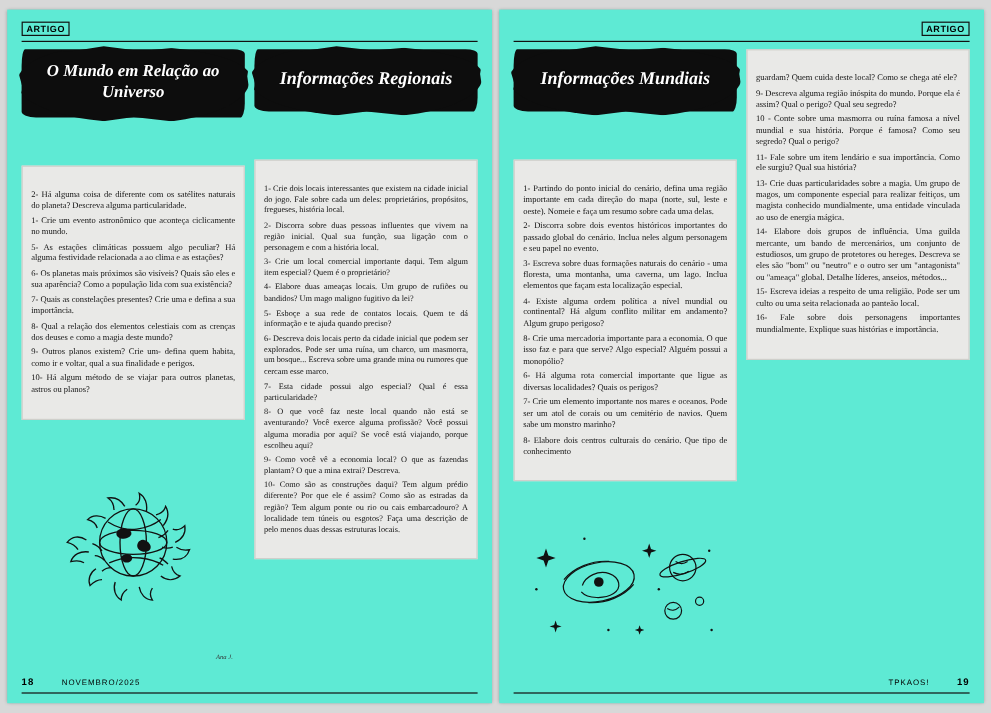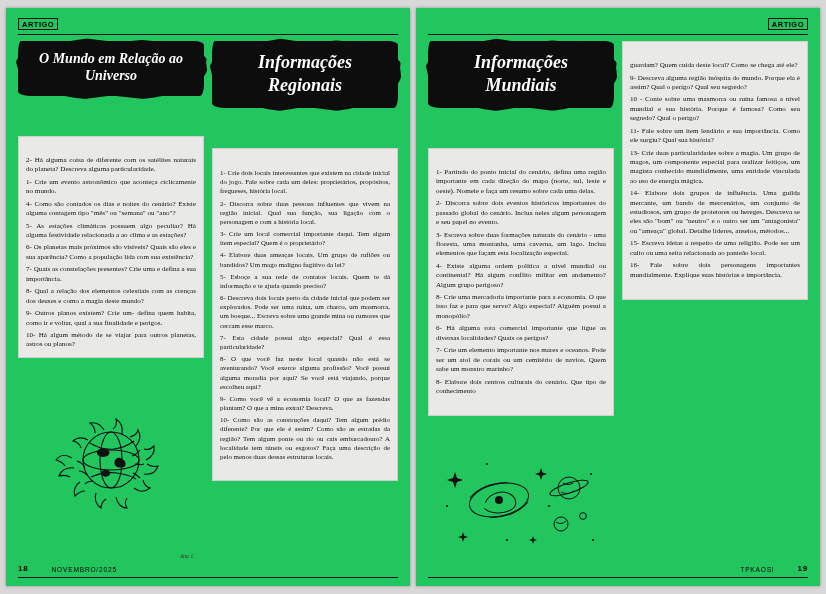--- a/index.html
+++ b/index.html
@@ -12,21 +12,21 @@
   }
   .spread {
     position: relative;
     width: 826px; height: 594px;
     display: flex;
     gap: 6px;
     padding: 8px 6px;
   }
   .page {
     position: relative;
-    background: #22c55e;
+    background: #5eead4;
     flex: 1 1 0;
     box-shadow: 0 0 3px rgba(0,0,0,0.35);
     padding: 10px 12px 8px 12px;
     display: flex;
     flex-direction: column;
   }
   .page-head {
     display: flex;
     align-items: center;
     gap: 6px;
@@ -81,21 +81,21 @@
   .banner-text {
     position: relative;
     z-index: 1;
     font-family: "Liberation Serif", serif;
     font-style: italic;
     font-weight: bold;
     font-size: 14px;
     line-height: 1.25;
     text-shadow: 0 0 1px #000;
   }
-  .banner.small .banner-text { font-size: 18px; }
+  .banner.small .banner-text { font-size: 15px; }
   .body-box {
     background: #e9e9e7;
     border: 0.6px solid #cfcfcb;
     padding: 19px 7px;
     font-size: 7.1px;
     line-height: 1.32;
     text-align: justify;
     color: #121212;
     font-family: "Liberation Serif", serif;
     overflow: hidden;
@@ -156,21 +156,20 @@
 
     <div class="cols">
 
       <div class="col">
         <div class="banner">
           <div class="banner-text">O Mundo em Relação ao Universo</div>
         </div>
         <div class="body-box">
           <p>2- Há alguma coisa de diferente com os satélites naturais do planeta? Descreva alguma particularidade.</p>
           <p>1- Crie um evento astronômico que aconteça ciclicamente no mundo.</p>
-          <p>4- Como são contados os dias e noites do cenário? Existe alguma contagem tipo "mês" ou "semana" ou "ano"?</p>
           <p>5- As estações climáticas possuem algo peculiar? Há alguma festividade relacionada a ao clima e as estações?</p>
           <p>6- Os planetas mais próximos são visíveis? Quais são eles e sua aparência? Como a população lida com sua existência?</p>
           <p>7- Quais as constelações presentes? Crie uma e defina a sua importância.</p>
           <p>8- Qual a relação dos elementos celestiais com as crenças dos deuses e como a magia deste mundo?</p>
           <p>9- Outros planos existem? Crie um- defina quem habita, como ir e voltar, qual a sua finalidade e perigos.</p>
           <p>10- Há algum método de se viajar para outros planetas, astros ou planos?</p>
         </div>
 
         <div class="art">
           <svg width="150" height="120" viewBox="0 0 150 120">

